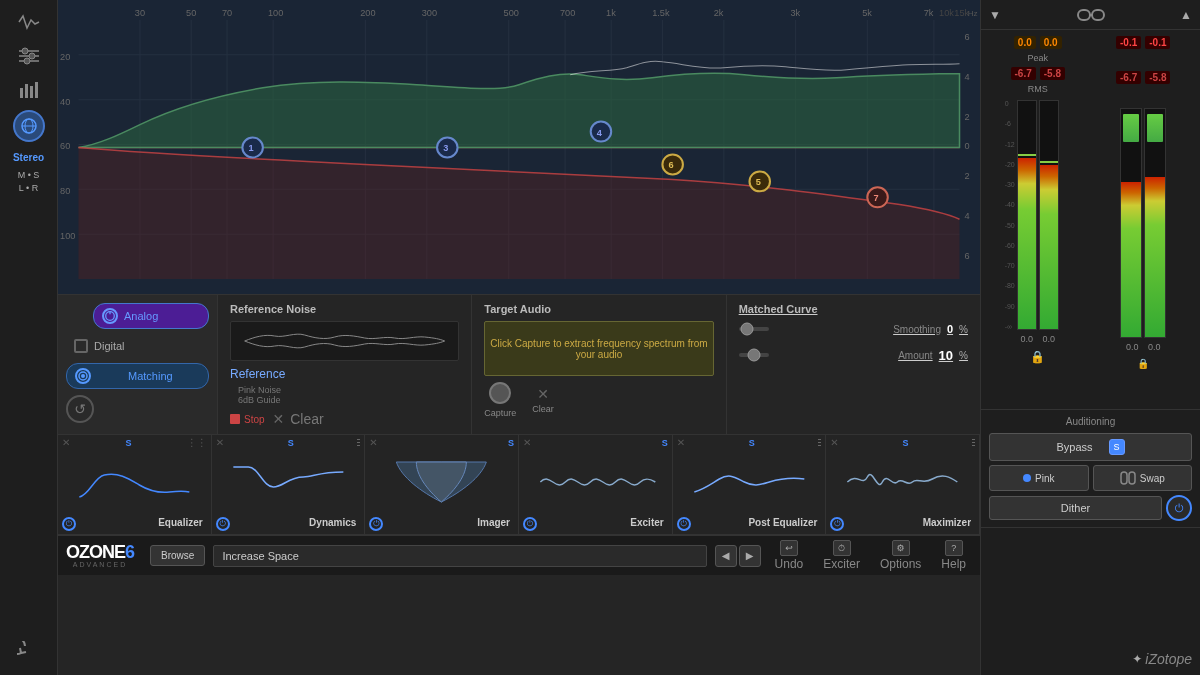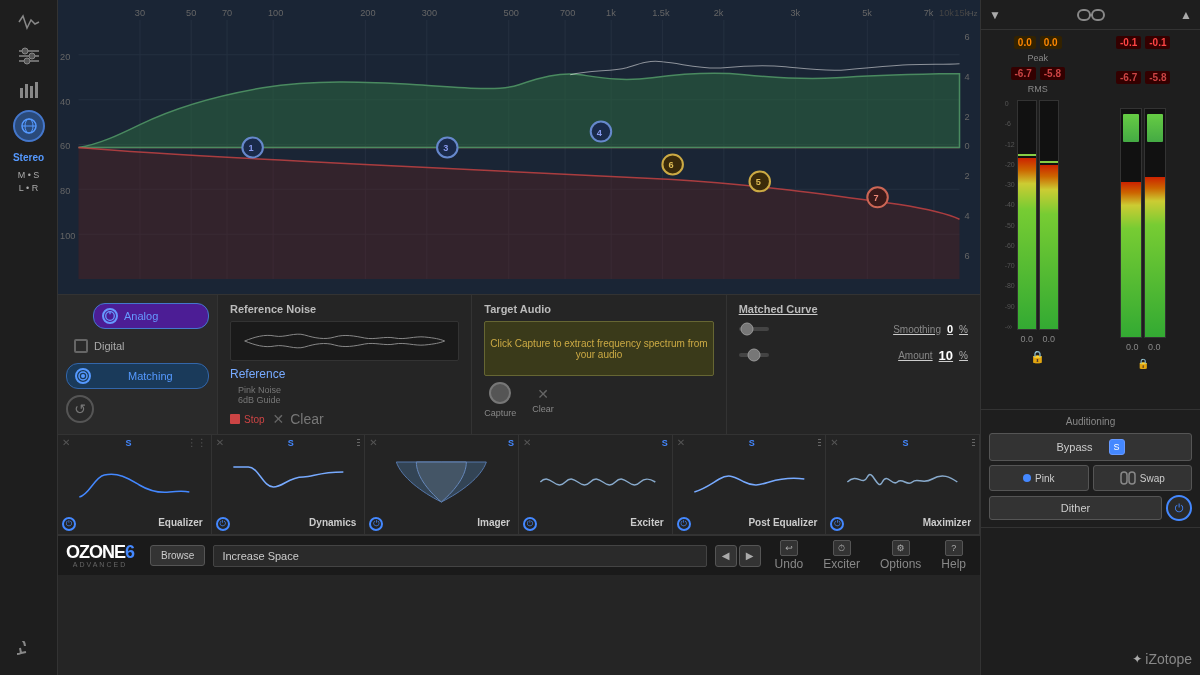--- a/index.html
+++ b/index.html
@@ -576,20 +576,21 @@
     .izotope-logo {
       padding: 8px;
       display: flex;
       align-items: center;
       justify-content: flex-end;
       margin-top: auto;
     }
     .izotope-text {
       font-size: 14px;
       color: #888;
+      font-style: italic;
     }
     .izotope-star { color: #aaa; font-size: 12px; margin-right: 3px; }
 
     .s-label {
       font-size: 9px;
       color: #4488ff;
       font-weight: bold;
     }
   </style>
 </head>

